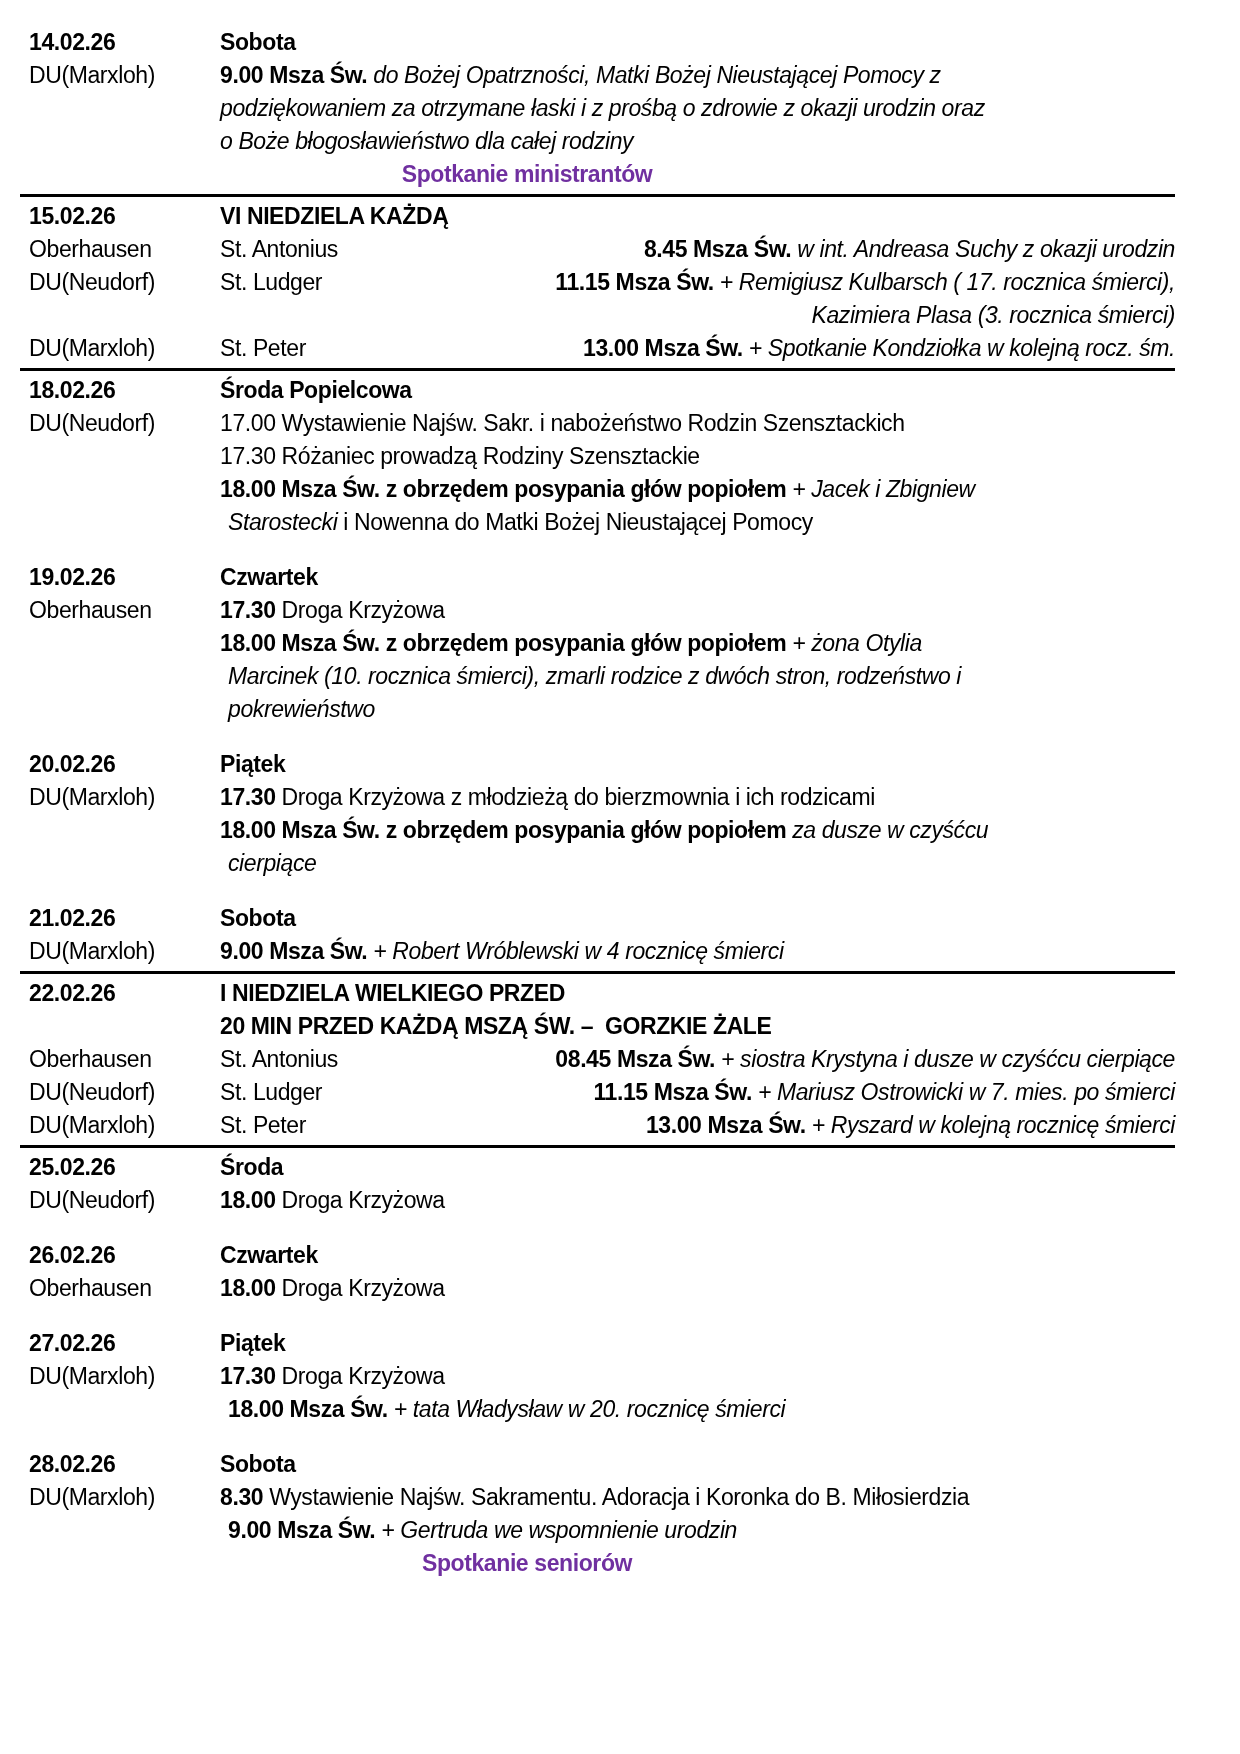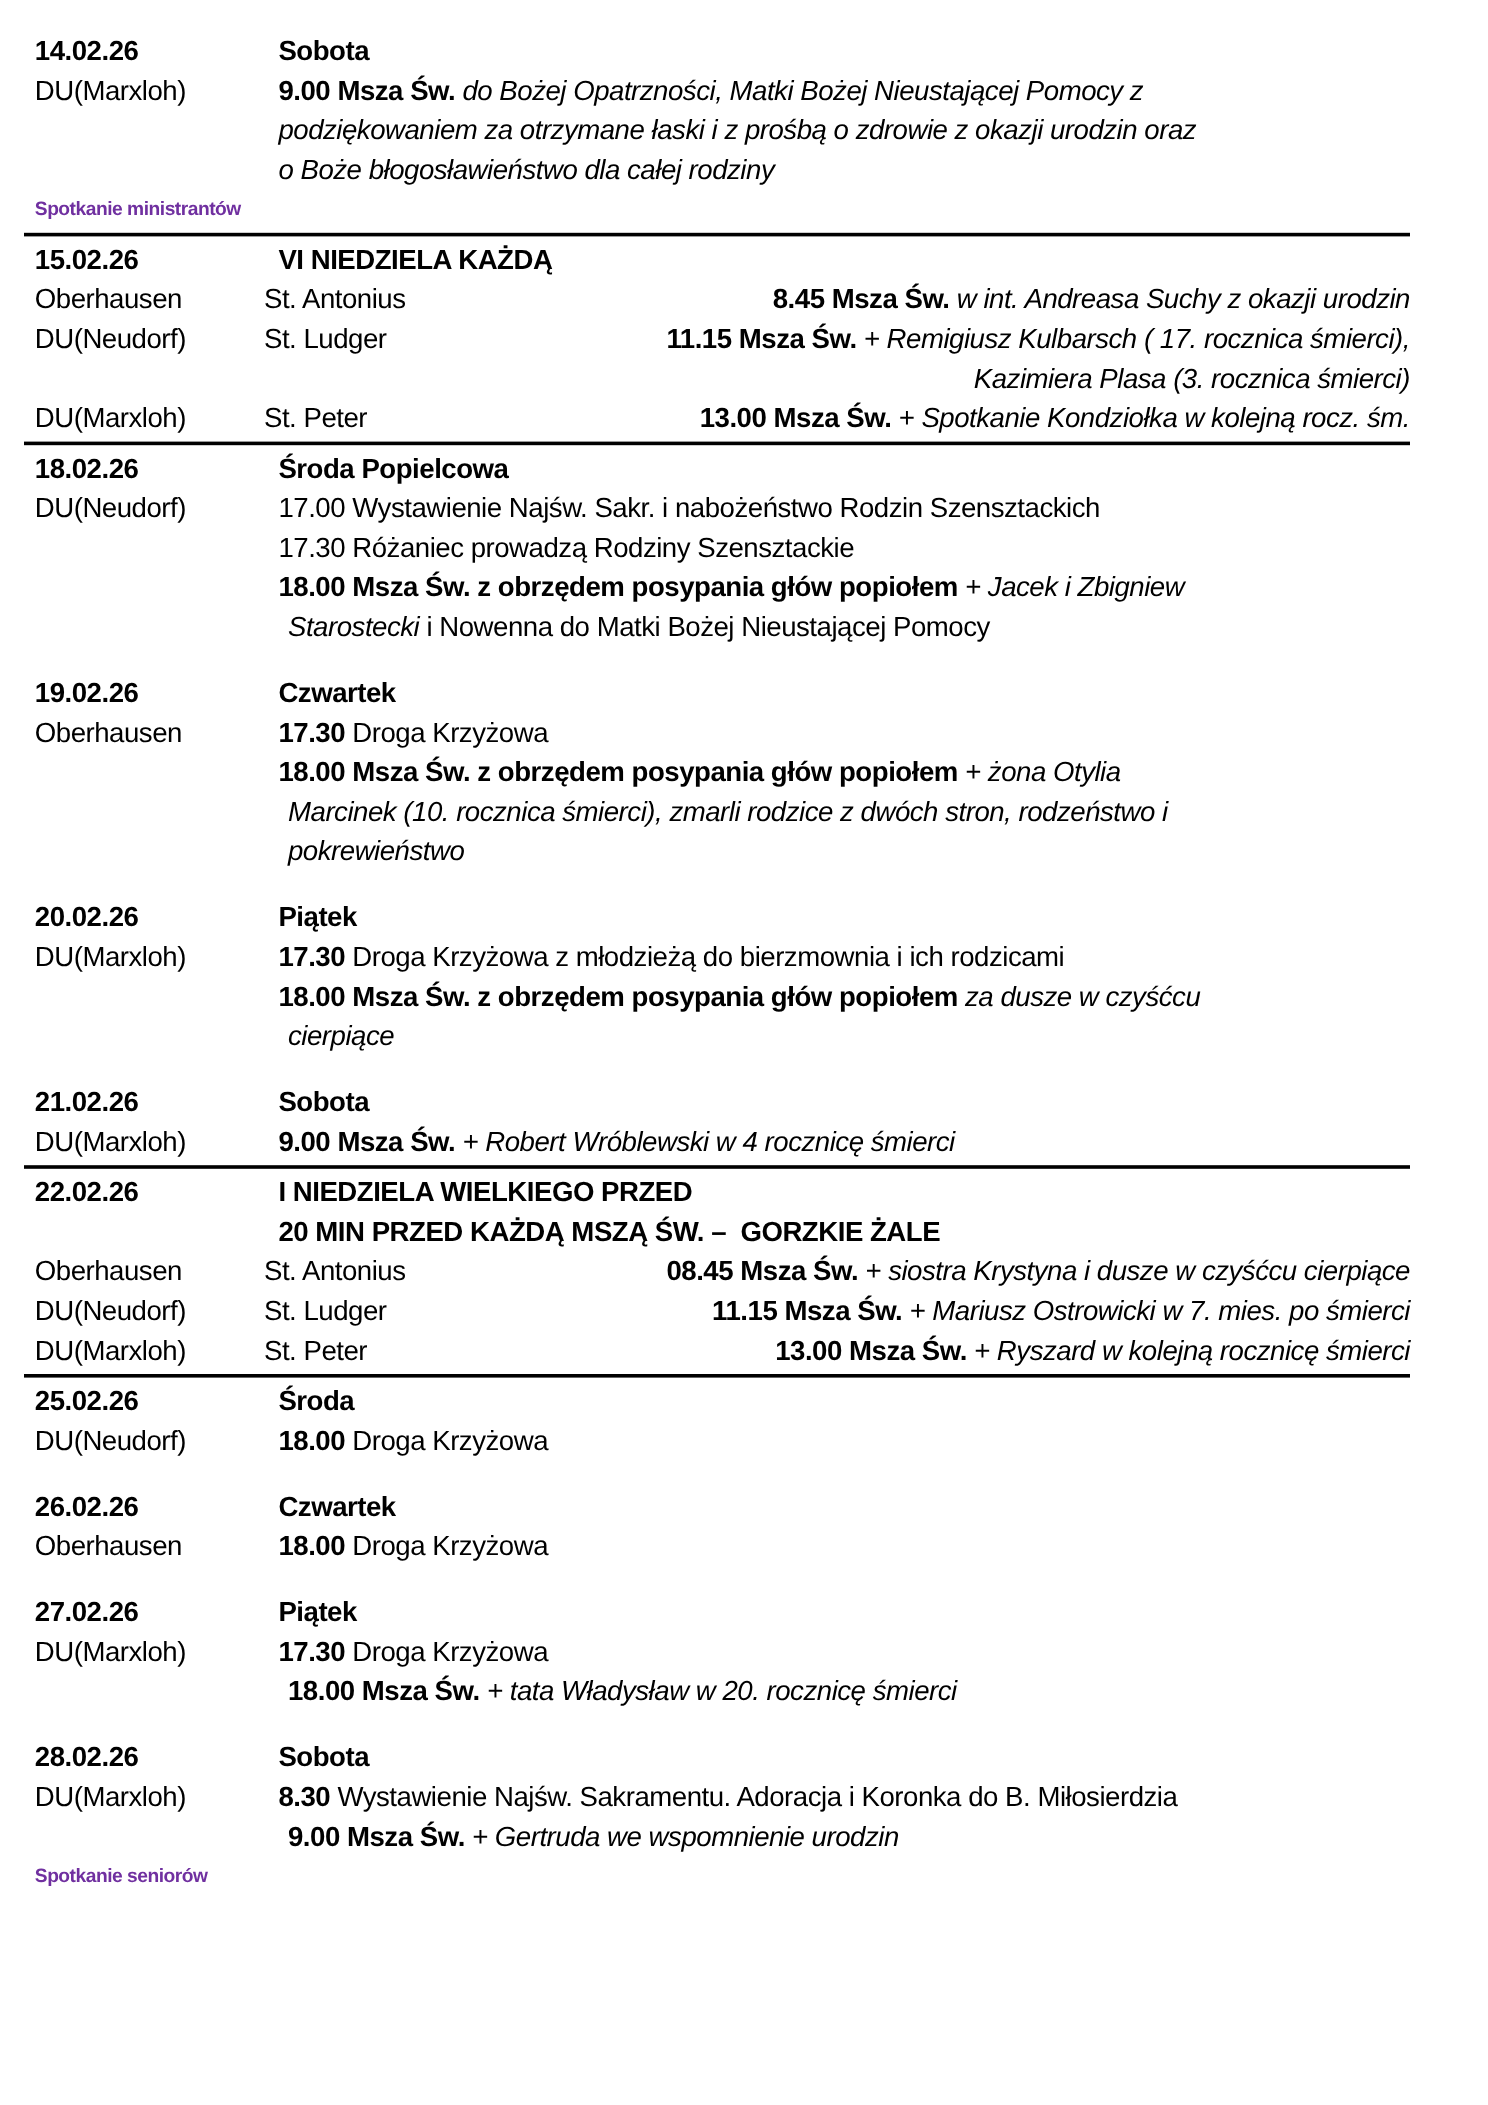--- a/index.html
+++ b/index.html
@@ -18,31 +18,31 @@
     display: grid;
     grid-template-columns: 191px 159px 1fr;
     min-height: 33px;
     line-height: 33px;
     font-size: 23px;
     letter-spacing: -0.4px;
   }
   .c1 { grid-column: 1; white-space: nowrap; }
   .c1.date { font-weight: 700; }
   .c2 { grid-column: 2; white-space: nowrap; }
-  .content { white-space: pre; margin-left: 12px; }
+  .content { white-space: pre; }
   .content.ind { padding-left: 8px; }
   .span23 { grid-column: 2 / 4; }
   .col3 { grid-column: 3; text-align: right; }
   .b { font-weight: 700; }
   .i { font-style: italic; }
   .center {
     width: 996px;
-    text-align: left;
+    text-align: center;
     font-weight: 700;
-    font-size: 16px;
+    font-size: 23px;
     line-height: 33px;
     letter-spacing: -0.4px;
     color: var(--accent, #7030A0);
   }
   .rule {
     border-top: 3px solid #000;
     margin: 3px 0 3px -9px;
     width: calc(100% + 9px);
     height: 0;
   }

